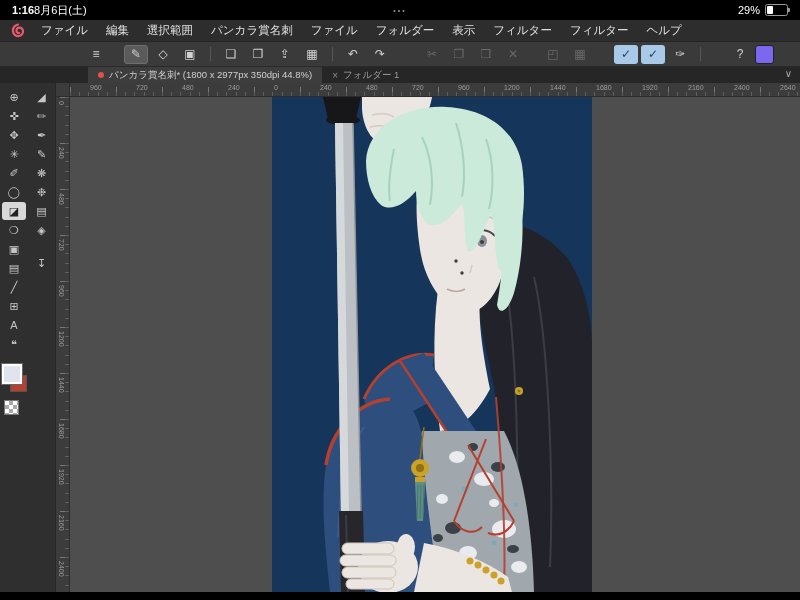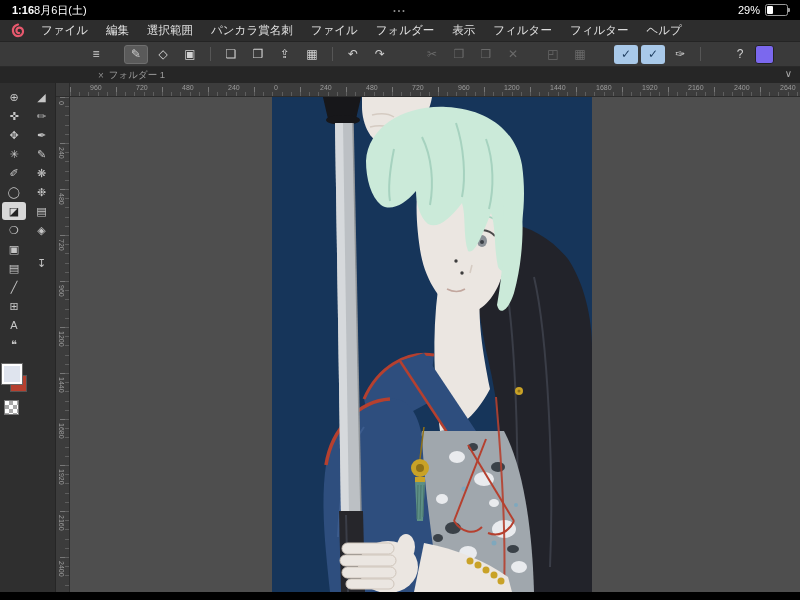--- a/index.html
+++ b/index.html
@@ -154,20 +154,24 @@
         <div class="cmd-btn ">✑</div>
         <div class="cmd-sep"></div>
         <div style="flex: 1 1 0%;"></div>
         <div class="cmd-btn ">?</div>
         <div class="cmd-btn swatch" style="background: rgb(123, 104, 238);"></div>
       </div>
   </div>
 
   <div class="tab-bar">
     <div id="tabs" style="display:flex;">
+        <div class="tab active">
+          <span class="tab-dot"></span>
+          <span class="tab-title">パンカラ賞名刺* (1800 x 2977px 350dpi 44.8%)</span>
+        </div>
         <div class="tab">
           <span class="tab-close">×</span>
           <span class="tab-title">フォルダー 1</span>
         </div>
       </div>
     <span class="tab-collapse">∨</span>
   </div>
 
   <div class="tool-panel">
     <div class="tool-col" id="tool-col1">

